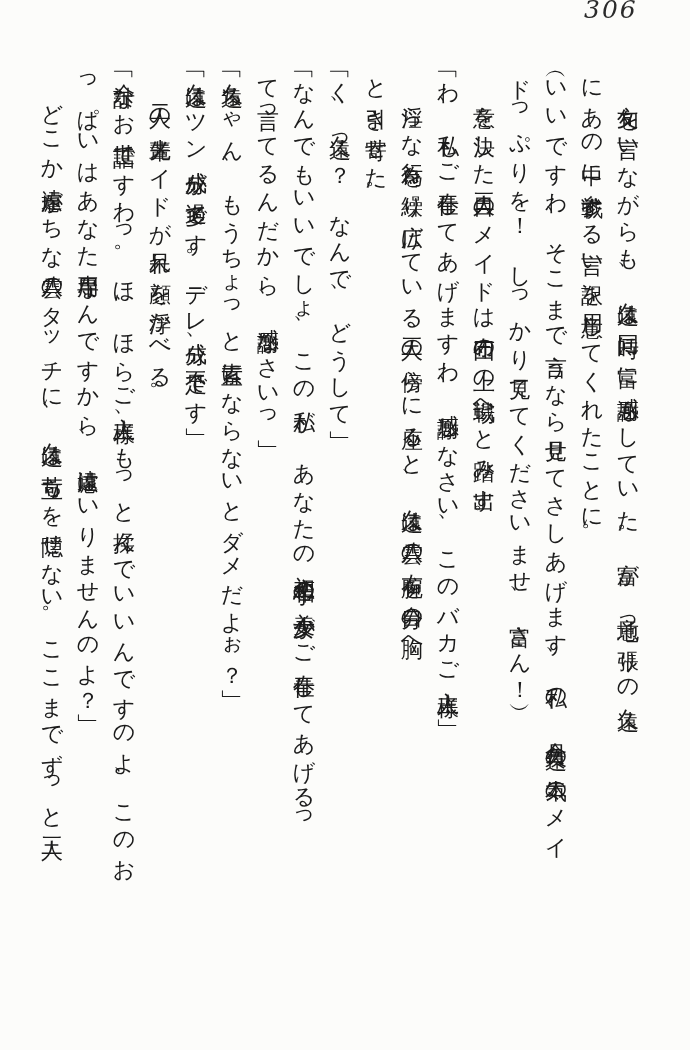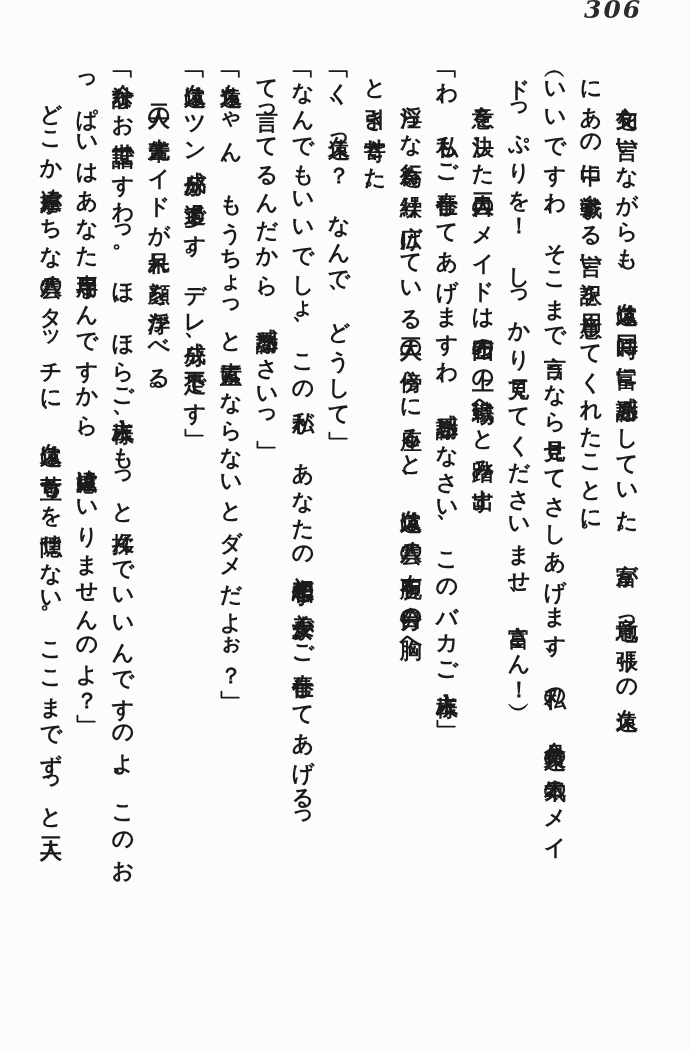--- a/index.html
+++ b/index.html
@@ -8,21 +8,20 @@
     background: #e8e8e6;
   }
   .page {
     position: relative;
     width: 690px;
     height: 1050px;
     margin: 0 auto;
     background: #fcfcfa;
     overflow: hidden;
     font-family: "DejaVu Serif", "Liberation Serif", serif;
-    font-weight: bold;
   }
   .folio {
     position: absolute;
     top: -4px;
     left: 584px;
     font-size: 25px;
     font-style: italic;
     letter-spacing: 2px;
     line-height: 1.1;
     color: #2b2b2b;

